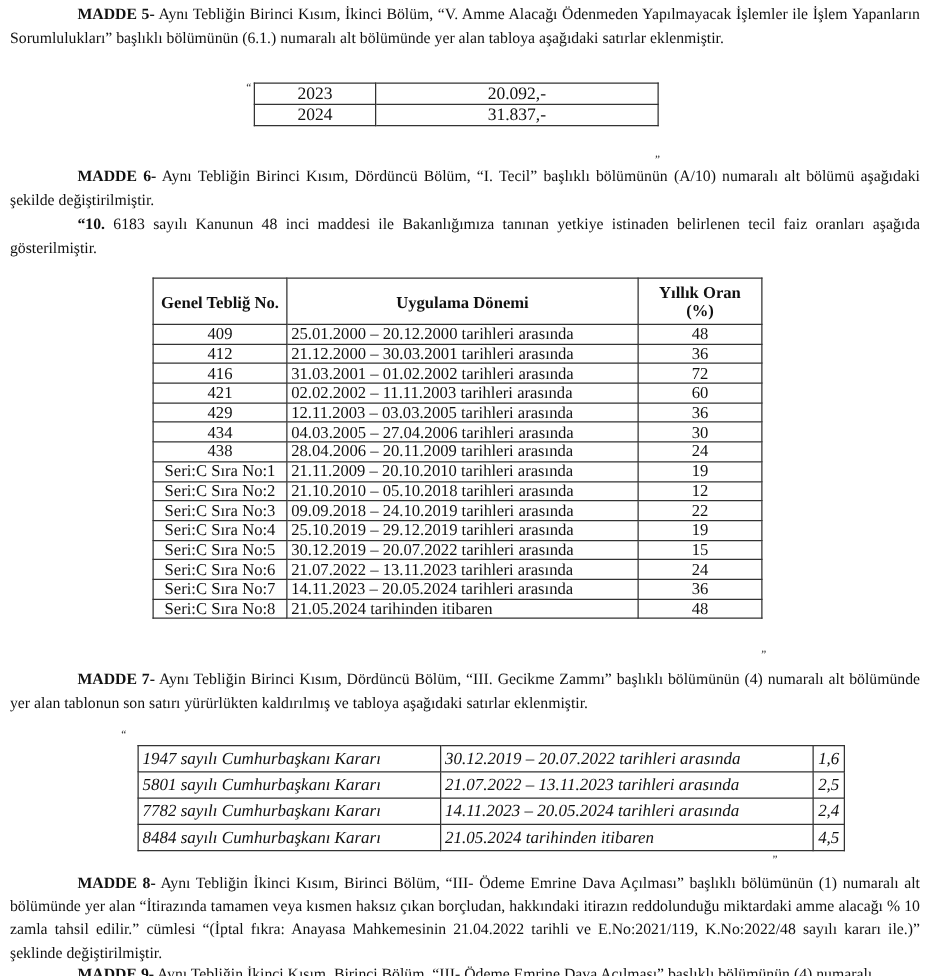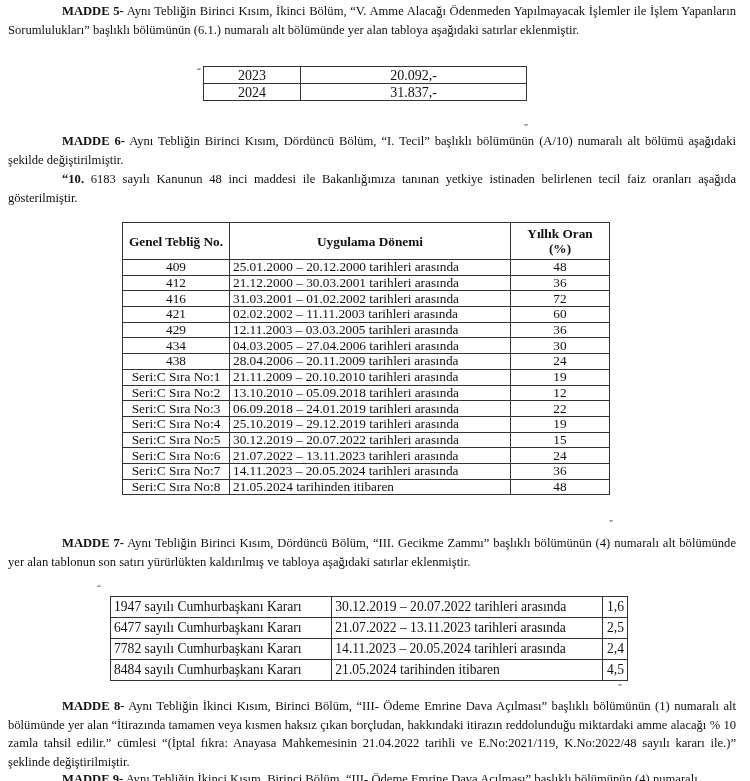--- a/index.html
+++ b/index.html
@@ -29,23 +29,23 @@
   #t2 { left: 122px; top: 222px; width: 488px; font-size: 13.3px; }
   #t2 th { font-weight: bold; line-height: 15px; height: 36px; }
   #t2 th.h1 { width: 106px; }
   #t2 th.h2 { width: 280px; margin-top: 12px; }
   #t2 td { height: 14.7px; line-height: 14px; }
   #t2 td.no { text-align: center; margin-top: 40px; }
   #t2 td.period { padding-left: 3px; }
   #t2 td.rate { text-align: center; }
 
   
-  #t3 { left: 110px; top: 596px; width: 518px; font-size: 13.6px; }
+  #t3 { left: 110px; top: 596px; width: 566px; font-size: 13.6px; font-style: italic; }
   #t3 td { height: 20px; line-height: 18px; padding: 0 3px; white-space: nowrap; }
-  #t3 td.rate { text-align: right; width: 18px; }
+  #t3 td.rate { text-align: center; width: 18px; }
 
   .cutline { position: absolute; left: 8px; top: 773px; width: 728px; height: 8px; overflow: hidden; }
   .cutline .inner { line-height: 18px; margin-top: -3px; }
 </style>
 </head>
 <body>
 
 <div class="page">
 
   <p class="para" style="top:2px;"><span class="indent"></span><b>MADDE 5-</b><span> Aynı Tebliğin Birinci Kısım, İkinci Bölüm, “V. Amme Alacağı Ödenmeden Yapılmayacak İşlemler ile İşlem Yapanların Sorumlulukları” başlıklı bölümünün (6.1.) numaralı alt bölümünde yer alan tabloya aşağıdaki satırlar eklenmiştir.</span></p>
@@ -112,26 +112,26 @@
           <td class="period">28.04.2006 – 20.11.2009 tarihleri arasında</td>
           <td class="rate">24</td>
         </tr>
         <tr>
           <td class="no">Seri:C Sıra No:1</td>
           <td class="period">21.11.2009 – 20.10.2010 tarihleri arasında</td>
           <td class="rate">19</td>
         </tr>
         <tr>
           <td class="no">Seri:C Sıra No:2</td>
-          <td class="period">13.10.2010 – 05.09.2018 tarihleri arasında</td>
+          <td class="period">21.10.2010 – 05.10.2018 tarihleri arasında</td>
           <td class="rate">12</td>
         </tr>
         <tr>
           <td class="no">Seri:C Sıra No:3</td>
-          <td class="period">06.09.2018 – 24.01.2019 tarihleri arasında</td>
+          <td class="period">09.09.2018 – 24.10.2019 tarihleri arasında</td>
           <td class="rate">22</td>
         </tr>
         <tr>
           <td class="no">Seri:C Sıra No:4</td>
           <td class="period">25.10.2019 – 29.12.2019 tarihleri arasında</td>
           <td class="rate">19</td>
         </tr>
         <tr>
           <td class="no">Seri:C Sıra No:5</td>
           <td class="period">30.12.2019 – 20.07.2022 tarihleri arasında</td>
@@ -160,21 +160,21 @@
 
   <span class="qmark" style="left:97px; top:583px;">“</span>
   <table id="t3">
     <tbody id="t3-body">
         <tr>
           <td>1947 sayılı Cumhurbaşkanı Kararı</td>
           <td>30.12.2019 – 20.07.2022 tarihleri arasında</td>
           <td class="rate">1,6</td>
         </tr>
         <tr>
-          <td>6477 sayılı Cumhurbaşkanı Kararı</td>
+          <td>5801 sayılı Cumhurbaşkanı Kararı</td>
           <td>21.07.2022 – 13.11.2023 tarihleri arasında</td>
           <td class="rate">2,5</td>
         </tr>
         <tr>
           <td>7782 sayılı Cumhurbaşkanı Kararı</td>
           <td>14.11.2023 – 20.05.2024 tarihleri arasında</td>
           <td class="rate">2,4</td>
         </tr>
         <tr>
           <td>8484 sayılı Cumhurbaşkanı Kararı</td>

